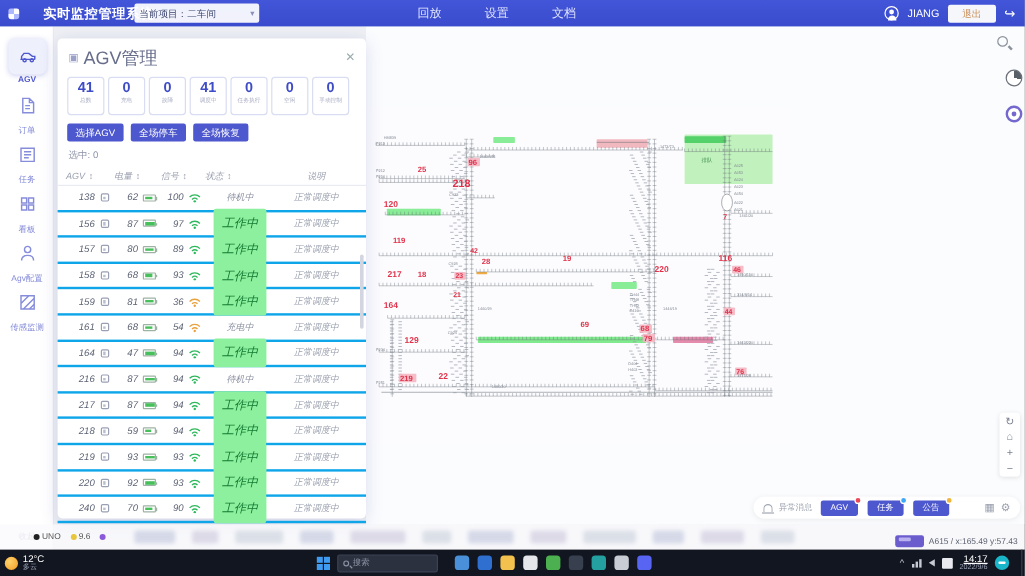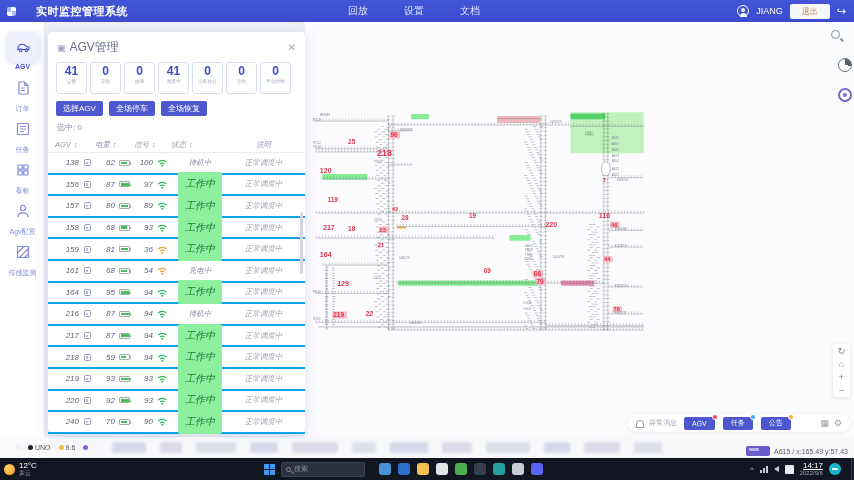--- a/index.html
+++ b/index.html
@@ -41,21 +41,21 @@
   .side-item.active .side-tile { background:#eef0fc; box-shadow:0 1px 4px rgba(80,90,200,.25); }
   .side-label { display:block; font-size:7px; color:#8289d8; margin-top:1px; }
   .side-item.active .side-label { color:#4d57ce; font-weight:bold; }
   .side-foot { position:absolute; bottom:6px; width:45px; text-align:center; font-size:7px; color:#a9adc4; }
 
   
   .panel { position:absolute; left:48px; top:32px; width:257px; height:400px; background:#fff;
     border-radius:4px; box-shadow:0 3px 14px rgba(70,80,170,.18); z-index:20; }
   .panel-head { display:flex; align-items:center; padding:7px 9px 3px 9px; }
   .panel-head .pic { color:#9aa0c8; font-size:9px; margin-right:4px; }
-  .panel-title { font-size:12px; color:#666c8a;text-align:center; }
+  .panel-title { font-size:15px; color:#666c8a;text-align:center; }
   .panel-close { margin-left:auto; font-size:10px; color:#9aa; cursor:pointer; line-height:1; }
   .stats { display:flex; gap:3px; padding:3px 8px 0 8px; }
   .stat { width:31px; height:32px; border:1px solid #d9ddf1; border-radius:3px; text-align:center; padding-top:2px; }
   .stat .v { font-size:12px; font-weight:bold; color:#3e4cc6; line-height:13px; }
   .stat .l { font-size:5px; color:#a7abc2; transform:scale(.95); white-space:nowrap; }
   .actions { display:flex; gap:6px; padding:7px 8px 0 8px; }
   .abtn { background:#4d57ce; color:#fff; border:none; border-radius:2px; height:15px;
     font-size:8px; padding:0 7px; cursor:pointer; }
   .sel-text { font-size:8px; color:#8d92a8; padding:6px 9px 0 9px; }
   .tbl { margin-top:4px;font-style:italic; }
@@ -160,20 +160,24 @@
   .desk-sliver { width:3px; height:22px; border-left:1px solid #3a4052; }
 </style>
 </head>
 <body>
 
 <div id="app">
 
   <div class="topbar">
     <div class="logo-dot"></div>
     <span class="app-title">实时监控管理系统</span>
+    <div class="proj-select">
+      <span>当前项目：二车间</span>
+      <span class="caret">▾</span>
+    </div>
     <div class="tabs" id="tabs">
         <div class="tab">回放</div>
         <div class="tab">设置</div>
         <div class="tab">文档</div>
       </div>
     <div class="user-zone">
       <span class="avatar"></span>
       <span class="username">JIANG</span>
       <button class="logout-btn">退出</button>
       <span class="exit-ic">↪</span>
@@ -1000,21 +1004,21 @@
           <span class="c-st">
             <span class="st-plain">充电中</span>
           </span>
           <span class="c-note">正常调度中</span>
         </div>
         <div class="tr">
           <span class="c-id">164</span>
           <span class="c-bot">
             <span class="bot"></span>
           </span>
-          <span class="c-bat">95</span>
+          <span class="c-bat">47</span>
           <span class="c-batic">
             <span class="bat">
               <i style="width:8px"></i>
             </span>
           </span>
           <span class="c-sig">94</span>
           <span class="c-wifi">
             <svg width="11" height="9" viewBox="0 0 11 9">
               <path d="M1 4.2a6 6 0 018.6 0" fill="none" stroke="#2eb85c" stroke-width="1.1"></path>
               <path d="M3 6.2a3.4 3.4 0 014.6 0" fill="none" stroke="#2eb85c" stroke-width="1.1"></path>

